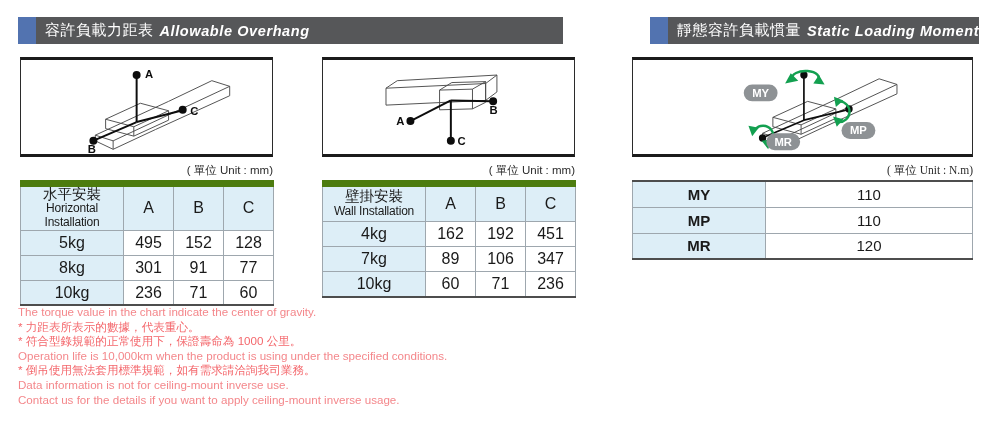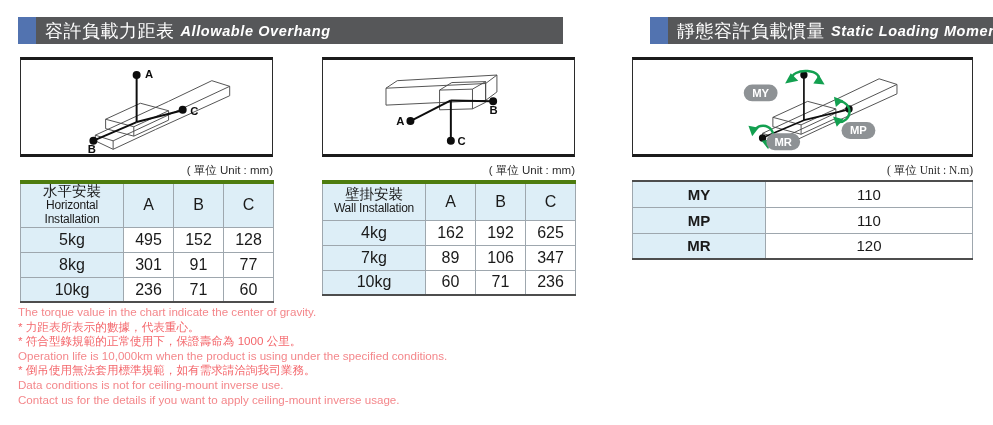--- a/index.html
+++ b/index.html
@@ -14,21 +14,21 @@
 
   
   .hdr { position: absolute; height: 27px; display: flex; align-items: stretch; }
   .hdr .accent {
     width: 18px; background: #5273b0; flex: 0 0 18px;
   }
   .hdr .bar {
     flex: 1 1 auto; background: #565759; display: flex; align-items: center;
     padding-left: 9px; color: #ffffff; white-space: nowrap;
   }
-  .hdr .t-cn { font-size: 18px; letter-spacing: .5px; }
+  .hdr .t-cn { font-size: 15px; letter-spacing: .5px; }
   .hdr .t-en { font-size: 14.5px; font-weight: bold; font-style: italic;
                letter-spacing: .6px; margin-left: 6px; text-align: center; }
 
   #hdr-left  { left: 18px; top: 17px; width: 545px; }
   #hdr-right { left: 630px; top: 17px; width: 345px; padding-left: 20px; }
 
   
   .figframe {
     position: absolute; background: #fff;
     border-top: 3px solid #1b1b1b;
@@ -53,21 +53,21 @@
   
   table.spec {
     position: absolute; border-collapse: collapse; background: #fff;
     table-layout: fixed;
   }
   table.spec td, table.spec th {
     border: 1px solid #9ea7ae;
     text-align: center; vertical-align: middle;
     color: #1a1a1a; font-weight: normal; padding: 0;
   }
-  table.spec { border-top: 4px solid #4d7c0f; border-bottom: 2px solid #4d4d4d; }
+  table.spec { border-top: 7px solid #4d7c0f; border-bottom: 2px solid #4d4d4d; }
   .spec .hd { background: #ddeef7; height: 38px; }
   .spec .hd .cn { display: block; font-size: 14.5px; line-height: 1.05; }
   .spec .hd .en { display: block; font-size: 12px; line-height: 1.15; letter-spacing: -.2px; }
   .spec .hd.abc { font-size: 16px; }
   .spec .lbl { background: #ddeef7; font-size: 16px; }
   .spec .val { font-size: 16px; background: #ffffff; }
   .spec tr.datarow td { height: 25px; }
 
   #tbl1 { left: 20px;  top: 180px; width: 253px; }
   #tbl2 { left: 322px; top: 180px; width: 253px; }
@@ -280,21 +280,21 @@
           <span class="en">Wall Installation</span>
         </td>
         <td class="hd abc">A</td>
         <td class="hd abc">B</td>
         <td class="hd abc">C</td>
       </tr>
       <tr class="datarow">
         <td class="lbl">4kg</td>
         <td class="val">162</td>
         <td class="val">192</td>
-        <td class="val">625</td>
+        <td class="val">451</td>
       </tr>
       <tr class="datarow">
         <td class="lbl">7kg</td>
         <td class="val">89</td>
         <td class="val">106</td>
         <td class="val">347</td>
       </tr>
       <tr class="datarow">
         <td class="lbl">10kg</td>
         <td class="val">60</td>
@@ -320,17 +320,17 @@
       </tr>
     </tbody>
   </table>
 
   <div id="notes">
     <div class="ln en">The torque value in the chart indicate the center of gravity.</div>
     <div class="ln cn">* 力距表所表示的數據，代表重心。</div>
     <div class="ln cn">* 符合型錄規範的正常使用下，保證壽命為 1000 公里。</div>
     <div class="ln en">Operation life is 10,000km when the product is using under the specified conditions.</div>
     <div class="ln cn">* 倒吊使用無法套用標準規範，如有需求請洽詢我司業務。</div>
-    <div class="ln en">Data conditions is not for ceiling-mount inverse use.</div>
+    <div class="ln en">Data information is not for ceiling-mount inverse use.</div>
     <div class="ln en">Contact us for the details if you want to apply ceiling-mount inverse usage.</div>
   </div>
 
 </div>
 
 </body></html>

